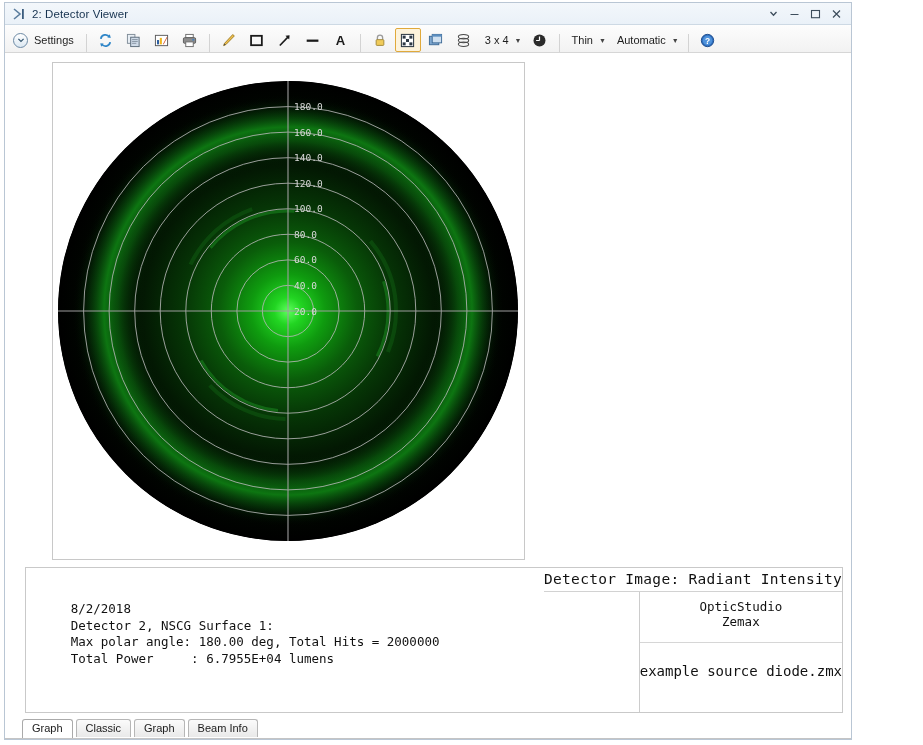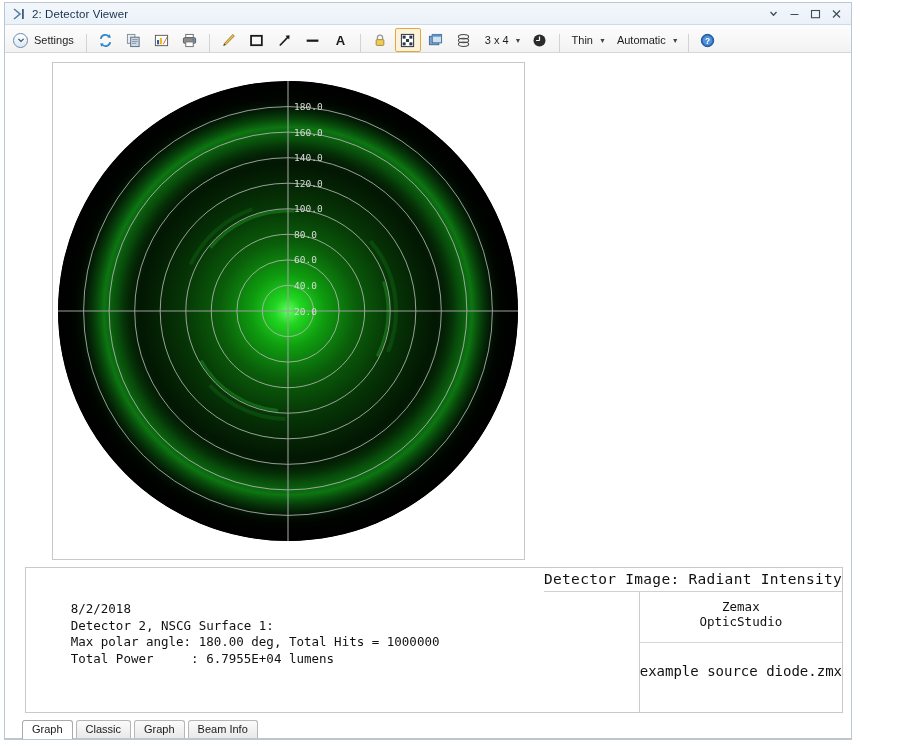--- a/index.html
+++ b/index.html
@@ -96,21 +96,21 @@
   .info-left div{font-size:12.5px;line-height:16.6px;color:#111;white-space:pre;}
   .info-right{flex:1;display:flex;flex-direction:column;text-align:center;}
   .ir-top{height:51px;padding-top:7px;box-sizing:border-box;border-bottom:1px solid #d6d6d6;}
   .ir-top div{font-size:12.5px;line-height:15px;color:#111;}
   .ir-bot{flex:1;padding-top:20px;box-sizing:border-box;}
   .ir-bot div{font-size:14px;color:#111;}
   
   .tabbar{
     height:20px;min-height:20px;
     background:#ffffff;
-    display:flex;align-items:center;
+    display:flex;align-items:flex-start;
     padding-left:6px;
     position:relative;
   }
   .tabbar:after{
     content:"";position:absolute;left:0;right:0;bottom:0;height:1px;background:#c4c4c4;
   }
   .tabslash{
     width:11px;height:17px;position:relative;overflow:hidden;
   }
   .tabslash:before{
@@ -392,27 +392,27 @@
         </svg>
       </div>
     </div>
 
     <div class="infopanel">
       <div class="info-title">Detector Image: Radiant Intensity</div>
       <div class="info-body">
         <div class="info-left">
           <div>8/2/2018</div>
           <div>Detector 2, NSCG Surface 1:</div>
-          <div>Max polar angle: 180.00 deg, Total Hits = 1000000</div>
+          <div>Max polar angle: 180.00 deg, Total Hits = 2000000</div>
           <div>Total Power     : 6.7955E+04 lumens</div>
         </div>
         <div class="info-right">
           <div class="ir-top">
+            <div>OpticStudio</div>
             <div>Zemax</div>
-            <div>OpticStudio</div>
           </div>
           <div class="ir-bot">
             <div>example source diode.zmx</div>
           </div>
         </div>
       </div>
     </div>
 
   </div>
 

